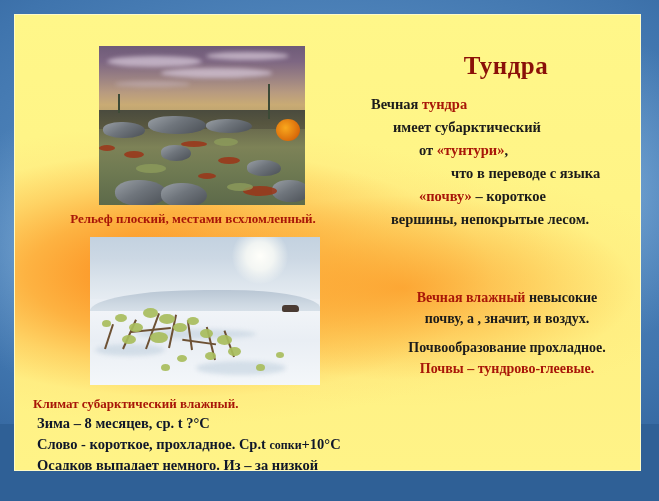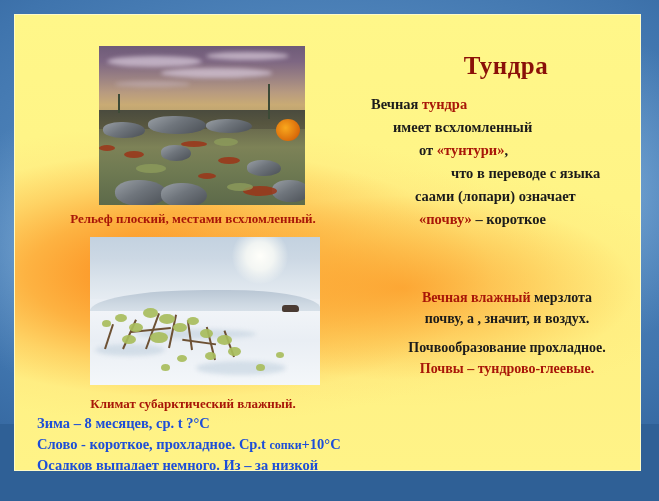--- a/index.html
+++ b/index.html
@@ -183,26 +183,26 @@
     font-size: 14px; line-height: 1.5; text-align:center;
   }
 
   #caption-relief {
     position:absolute; left:18px; top:196px; width:320px;
     text-align:center; font-size:13px; font-weight:bold; color:#a81608;
     z-index:5;
   }
   #caption-climate {
     position:absolute; left:18px; top:381px; width:320px;
-    text-align:center; font-size:13px; font-weight:bold; color:#a81608;
+    text-align:left; font-size:13px; font-weight:bold; color:#a81608;
     z-index:5;
   }
   #climate-details {
     position:absolute; left:22px; top:398px; width:330px;
-    font-size:14.5px; font-weight:bold; color:#1d4ed8; line-height:1.45;
+    font-size:14.5px; font-weight:bold; color:#0f172a; line-height:1.45;
     z-index:5;
   }
   #climate-details .small { font-size:12px; }
 </style>
 </head>
 <body>
 
 <div id="slide-frame">
 
   <div id="frame-sheen-left"></div>
@@ -287,29 +287,29 @@
         <div class="leaf" style="left:38%; top:80%; width:10px; height:7px;"></div>
         <div class="leaf" style="left:31%; top:86%; width:9px;  height:7px;"></div>
         <div class="leaf" style="left:72%; top:86%; width:9px;  height:7px;"></div>
         <div class="leaf" style="left:81%; top:78%; width:8px;  height:6px;"></div>
       </div>
 
       <div id="title-tundra">Тундра</div>
 
       <div class="text-block" id="origin-block">
         <div class="ln l" style="padding-left:14px;"><span>Вечная </span><span class="hl">тундра</span></div>
-        <div class="ln l" style="padding-left:36px;">имеет всхломленный</div>
+        <div class="ln l" style="padding-left:36px;">имеет субарктический</div>
         <div class="ln l" style="padding-left:62px;"><span>от </span><span class="hl">«тунтури»</span><span>,</span></div>
         <div class="ln l" style="padding-left:94px;">что в переводе с языка</div>
-        <div class="ln l" style="padding-left:58px;">саами (лопари) означает</div>
         <div class="ln l" style="padding-left:62px;"><span class="hl">«почву»</span><span> – короткое</span></div>
+        <div class="ln l" style="padding-left:34px;">вершины, непокрытые лесом.</div>
       </div>
 
       <div class="text-block" id="permafrost-block">
-        <div class="ln"><span class="hl">Вечная влажный</span><span> мерзлота</span></div>
+        <div class="ln"><span class="hl">Вечная влажный</span><span> невысокие</span></div>
         <div class="ln">почву, а , значит, и воздух.</div>
       </div>
 
       <div class="text-block" id="soil-block">
         <div class="ln">Почвообразование прохладное.</div>
         <div class="ln hl">Почвы – тундрово-глеевые.</div>
       </div>
 
       <div id="caption-relief">Рельеф плоский, местами всхломленный.</div>
       <div id="caption-climate">Климат субарктический влажный.</div>

